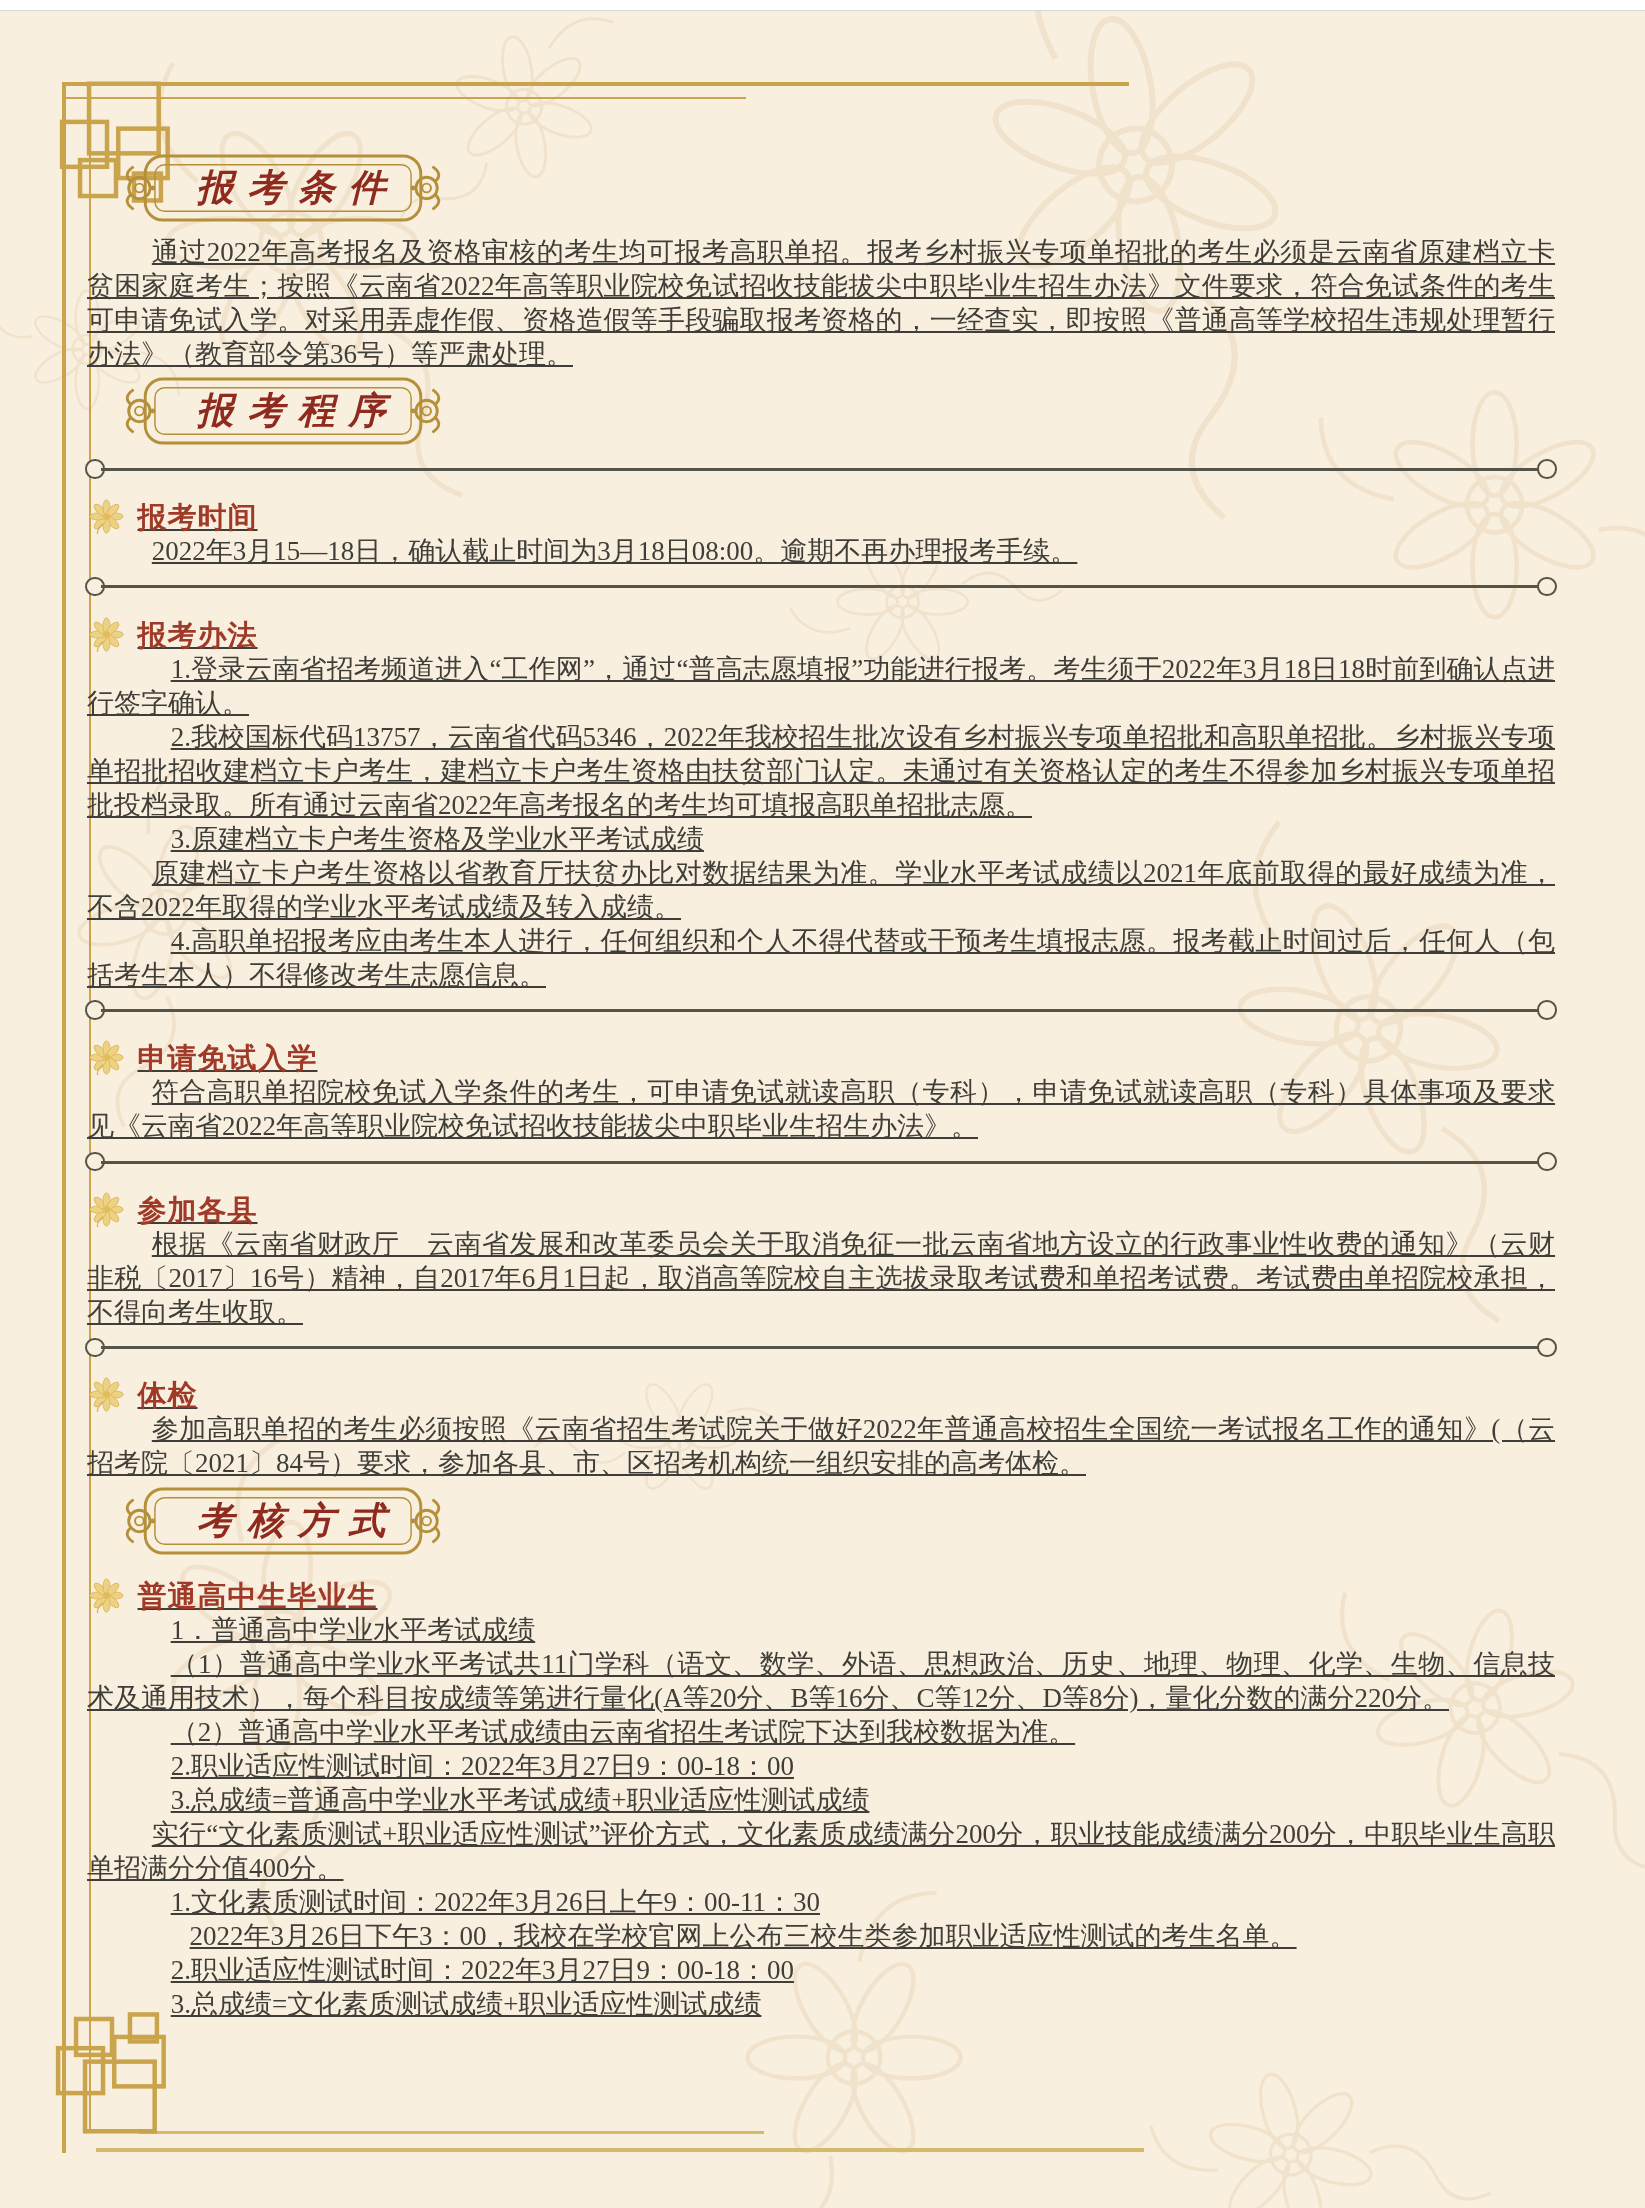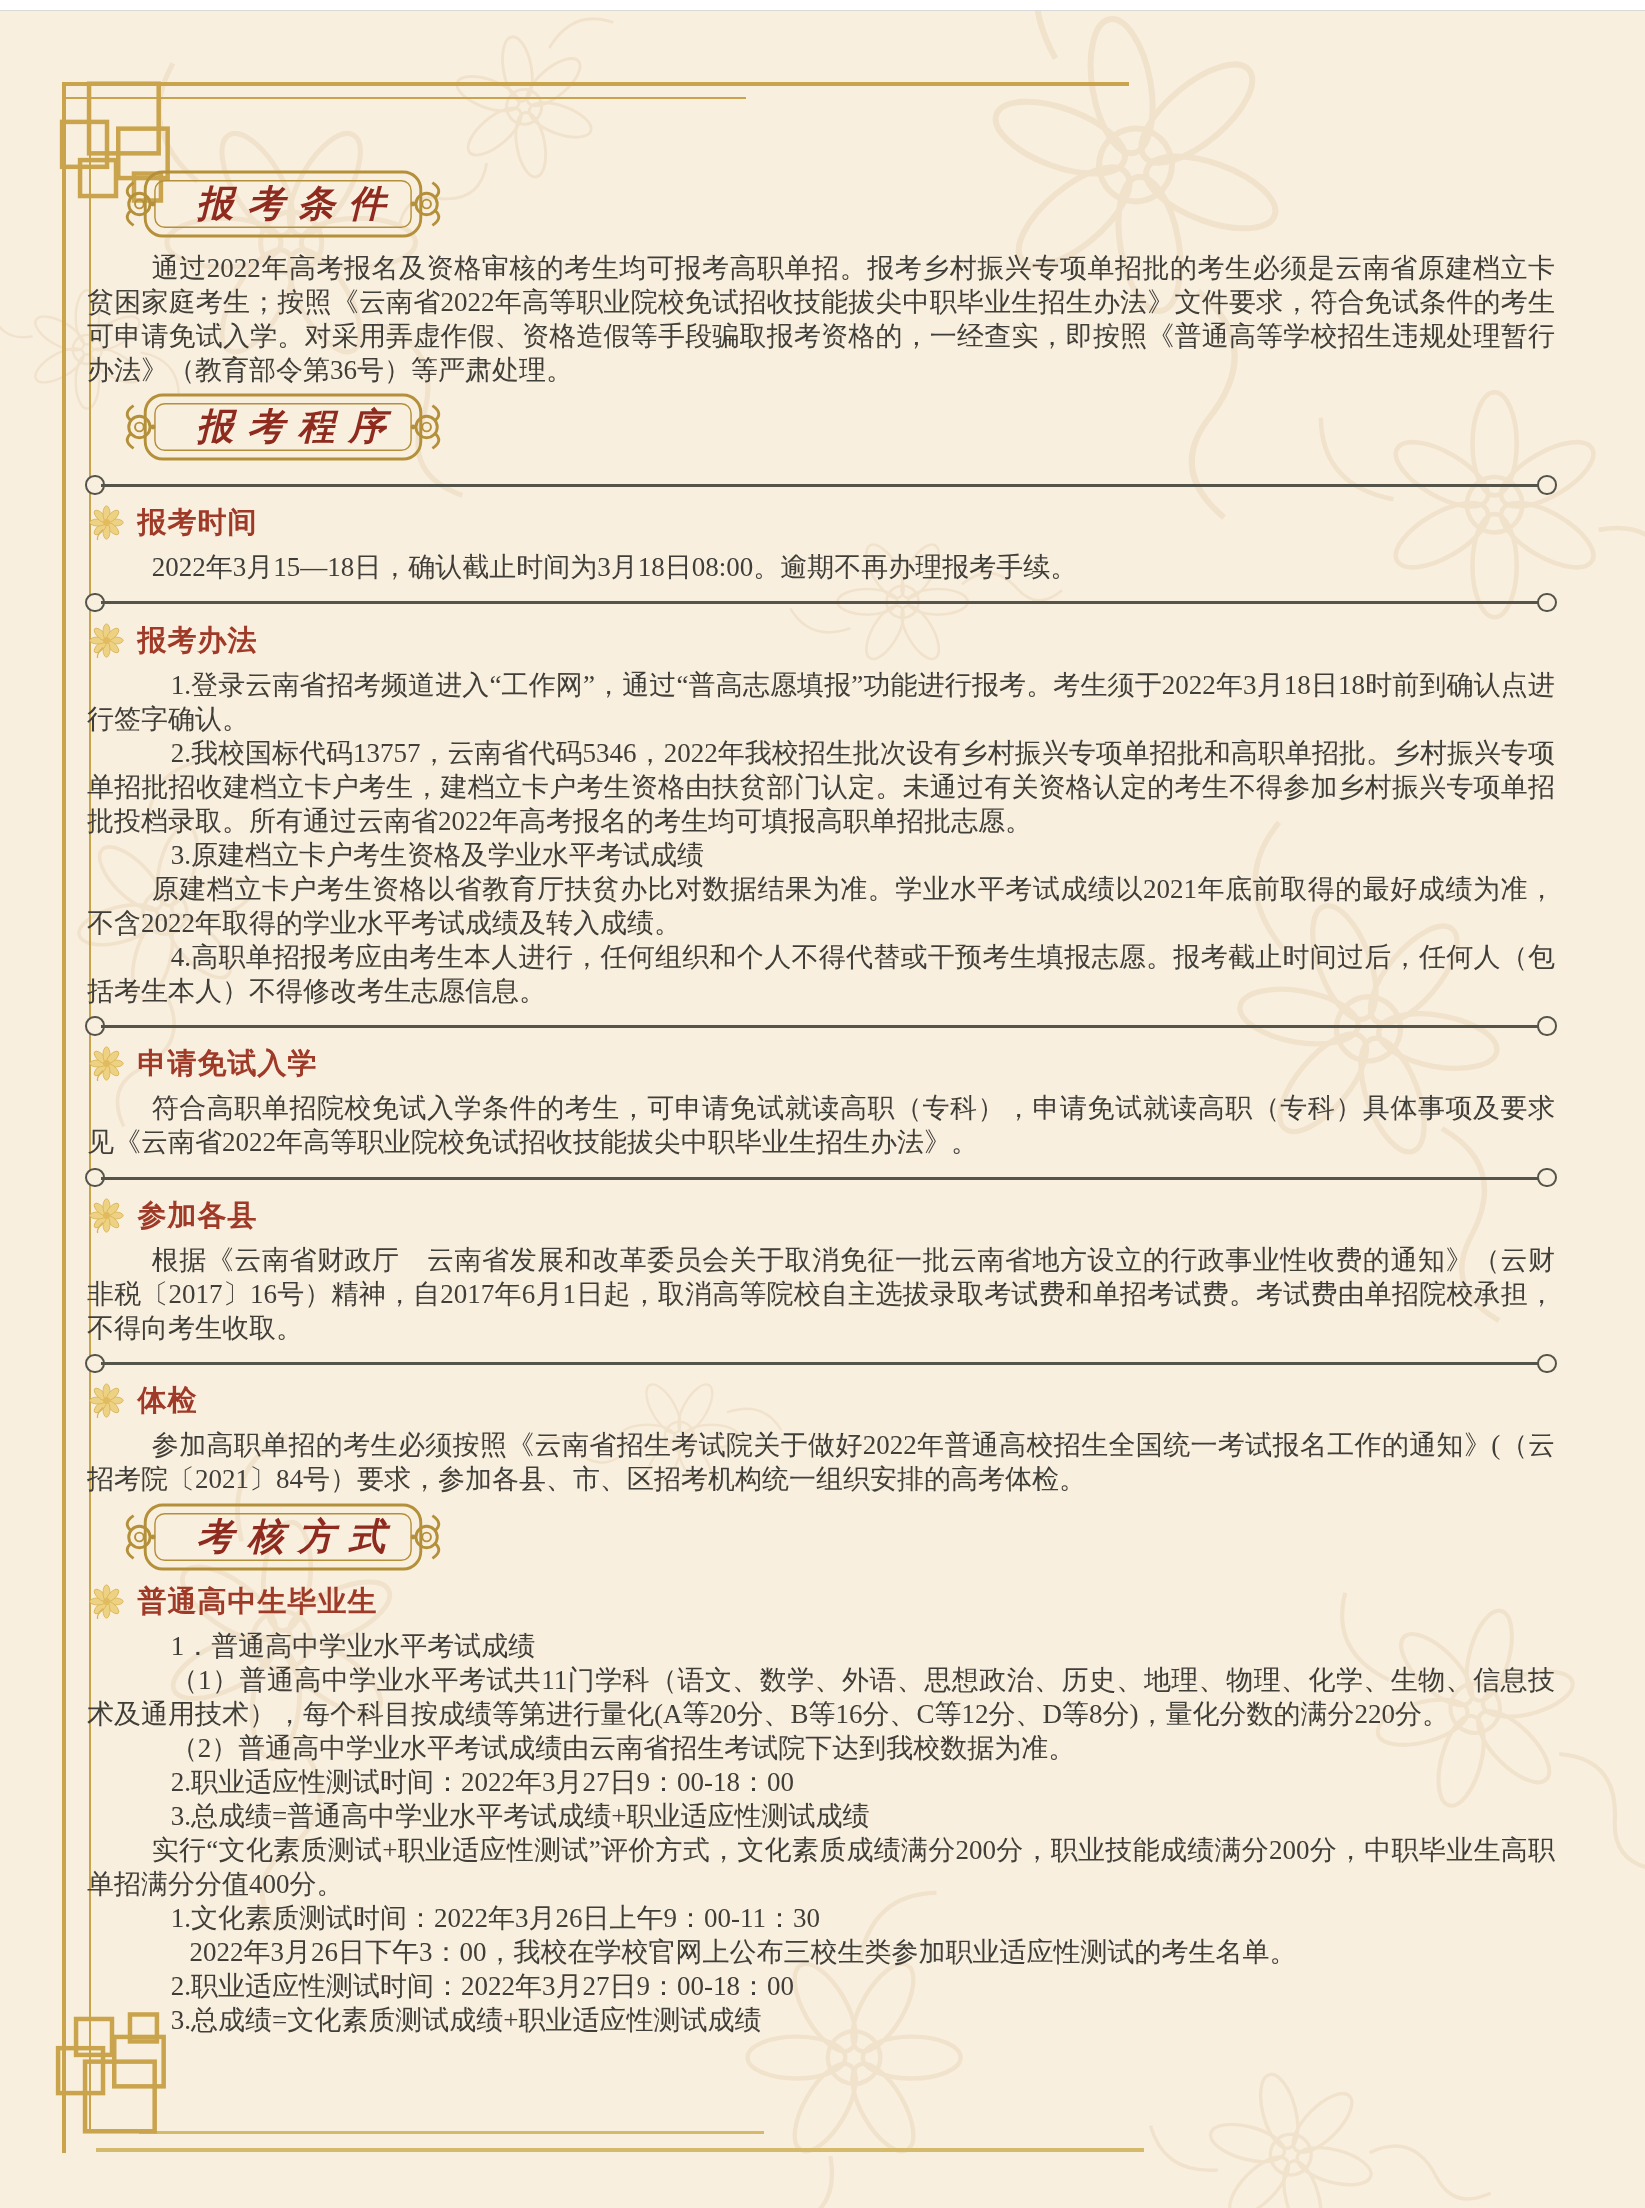--- a/index.html
+++ b/index.html
@@ -12,38 +12,38 @@
   .top-strip{position:absolute;left:0;top:0;width:100%;height:9.7px;background:#ffffff;border-bottom:1px solid #d8d8d8;}
   
   .pattern{position:absolute;left:0;top:0;width:1646px;height:2209px;pointer-events:none;opacity:.85;}
   
   .gold{position:absolute;background:#c9a44c;}
   .gold-lt{background:#d6ba6b;}
   
   .corner{position:absolute;pointer-events:none;}
   
   main{
-    position:absolute;left:87px;right:91px;top:163px;
-    color:#403e39;font-size:27px;line-height:34px;text-align:justify;
+    position:absolute;left:87px;right:91px;top:147px;
+    color:#403e39;font-size:27px;line-height:34px;text-align:justify;text-decoration:underline;
   }
   p.doc-p{margin:0;}
   p.i2{text-indent:2.4em;}
   p.i3{text-indent:3.1em;}
   p.i4{text-indent:3.8em;}
   
   .badge{position:relative;width:326px;height:74px;margin:3.9px 0 9.7px 33px;}
   .badge svg{position:absolute;left:0;top:0;width:326px;height:74px;}
   .badge-label{
     position:absolute;left:39px;right:23px;top:0;height:74px;
     display:flex;align-items:center;justify-content:center;
     font-size:37px;font-weight:bold;color:#8e2a1e;letter-spacing:13.6px;
     text-indent:13.6px;font-style:italic;
   }
   
-  .sub{display:flex;align-items:flex-start;margin:5.8px 0 0 1.9px;height:45px;}
+  .sub{display:flex;align-items:flex-end;margin:5.8px 0 0 1.9px;height:45px;}
   .sub svg{width:35px;height:35px;margin-right:13.6px;flex:0 0 auto;}
   .sub-label{font-size:29px;font-weight:bold;color:#a03a28;letter-spacing:1px;}
   
   .divider{position:relative;height:23px;margin:7.8px 0;}
   .divider .bar{position:absolute;left:13.6px;right:13.6px;top:9.7px;height:2.9px;background:#55544a;}
   .divider .ring{position:absolute;top:1px;width:15.5px;height:15.5px;border:2.9px solid #55544a;border-radius:50%;background:#f9efde;}
   .ring-l{left:-1.9px;}
   .ring-r{right:-1.9px;}
 </style>
 </head>

